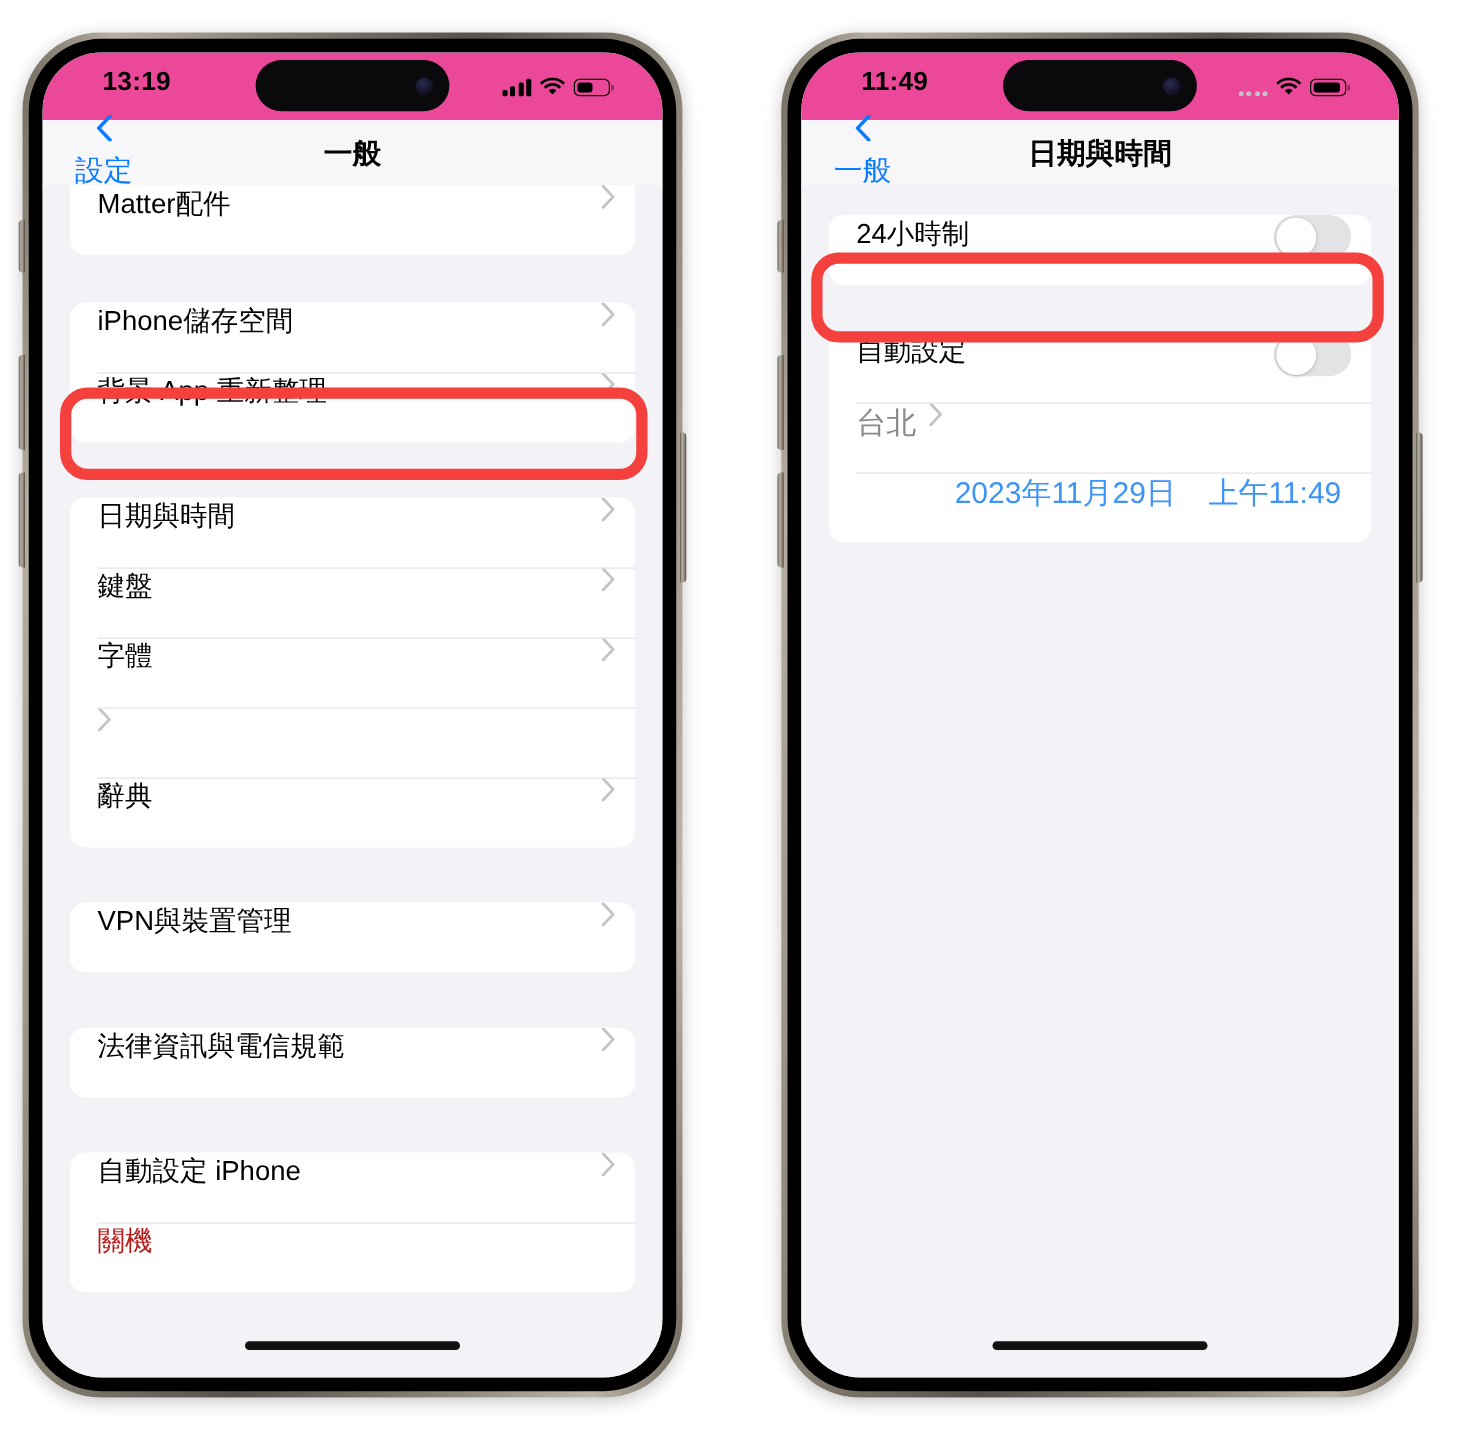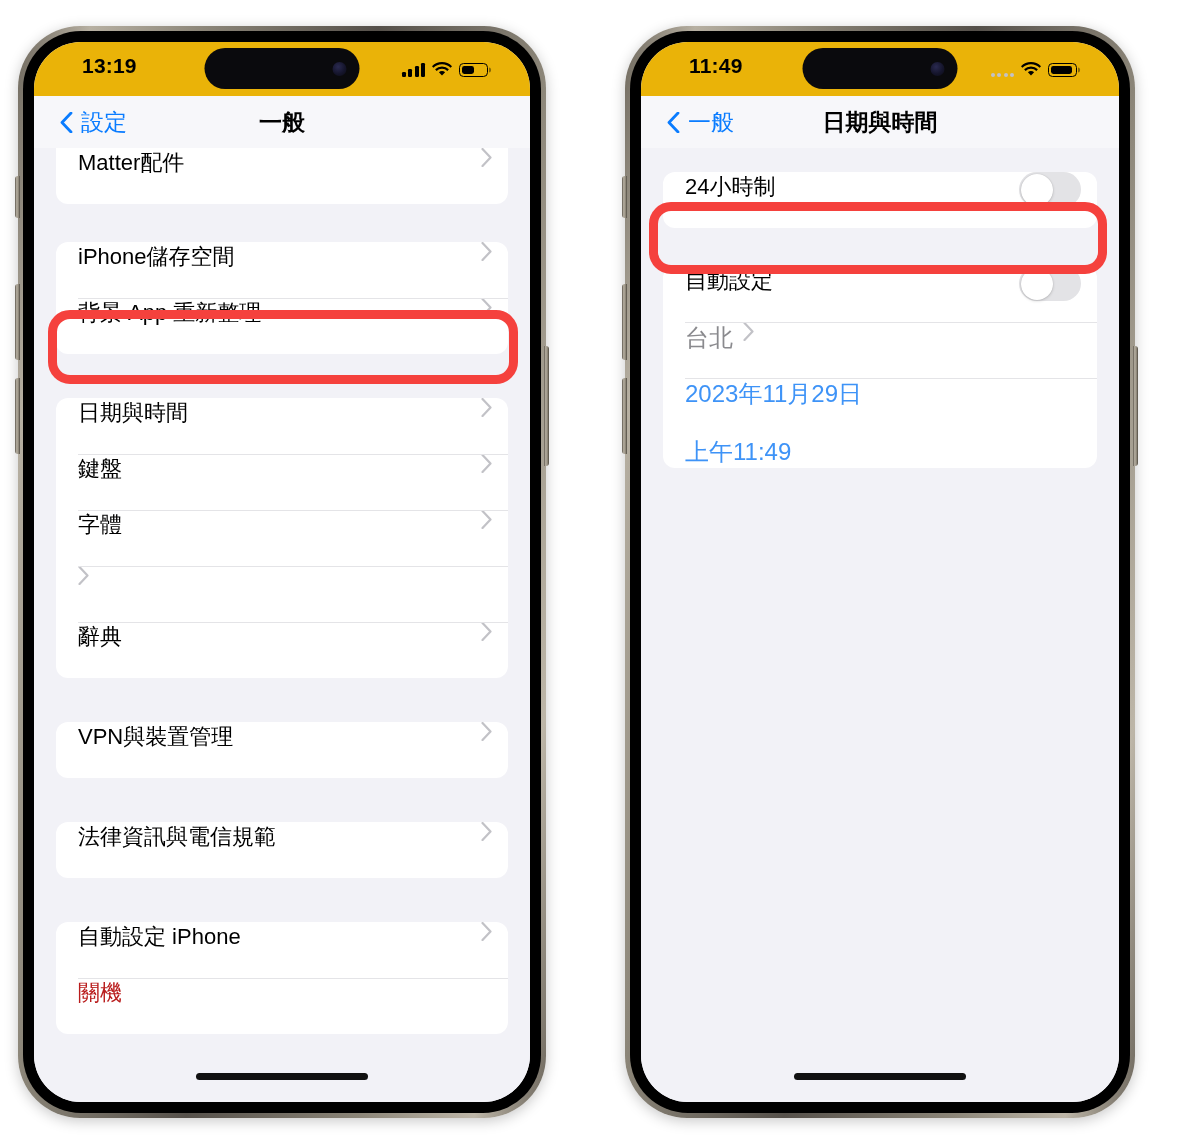--- a/index.html
+++ b/index.html
@@ -54,21 +54,21 @@
   }
   .btn-left  { left: -3px;  width: 5px; border-radius: 3px 0 0 3px; }
   .btn-right { right: -3px; width: 5px; border-radius: 0 3px 3px 0; }
 
   
   .statusbar {
     height: 54px;
     position: relative;
     display: flex;
     align-items: center;
-    background: #eab308;
+    background: #ec4899;
     text-align: right;
   }
   .sb-time {
     position: absolute;
     left: 48px;
     top: 12px;
     font-size: 21px;
     font-weight: bold;
     letter-spacing: .2px;
     color: #000;
@@ -140,20 +140,21 @@
     border-bottom: 1px solid #dcdce0;
   }
   .nav-back {
     position: absolute;
     left: 26px;
     display: flex;
     align-items: center;
     gap: 8px;
     color: #0a7cff;
     font-size: 23px;
+    flex-direction: column;
   }
   .chev-back { width: 13px; height: 21px; display: block; }
   .nav-title {
     width: 100%;
     text-align: center;
     font-size: 23px;
     font-weight: bold;
     color: #000;
   }
 
@@ -214,21 +215,21 @@
   .toggle .knob {
     position: absolute;
     top: 1.5px; left: 1.5px;
     width: 32px; height: 32px;
     border-radius: 50%;
     background: #fff;
     box-shadow: 0 1px 3px rgba(0,0,0,.18), 0 0 1px rgba(0,0,0,.16);
   }
 
   
-  .row.datetime { justify-content: flex-end; gap: 26px; padding-right: 24px; flex-direction: column; }
+  .row.datetime { justify-content: flex-end; gap: 26px; padding-right: 24px; }
 
   
   .highlight {
     position: absolute;
     border: 9px solid #f5413d;
     border-radius: 22px;
     box-sizing: border-box;
     pointer-events: none;
     z-index: 7;
   }

